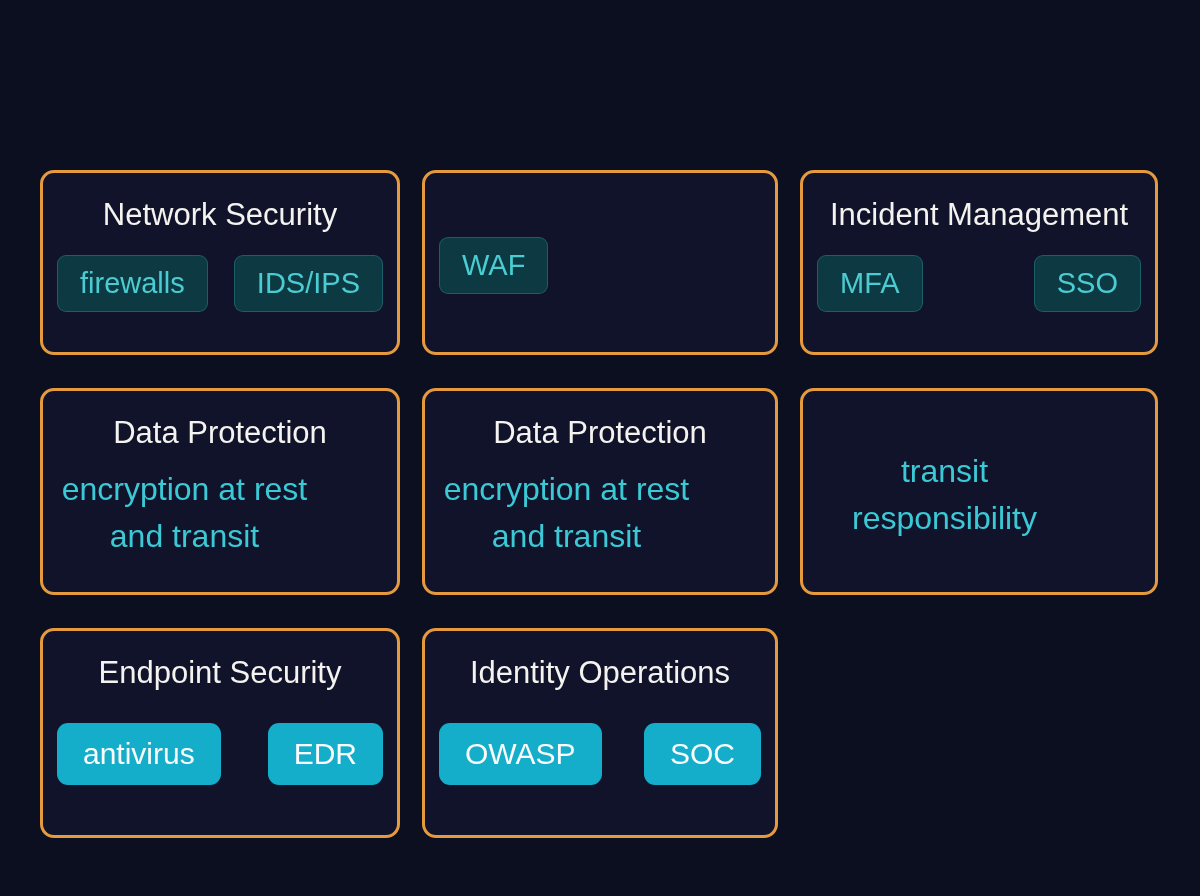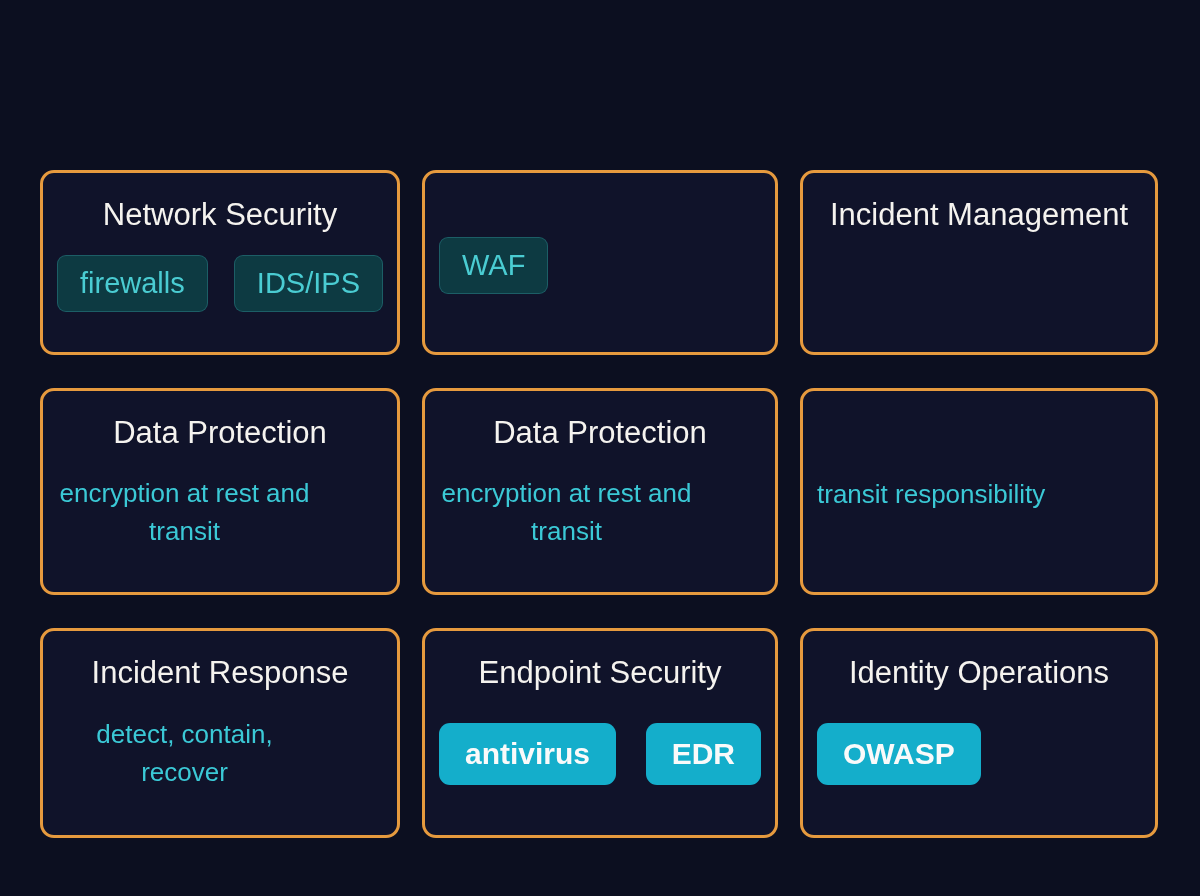--- a/index.html
+++ b/index.html
@@ -47,21 +47,21 @@
     flex: 1;
     display: flex;
     align-items: center;
     justify-content: space-between;
     gap: 23px;
     width: 100%;
   }
 
   .card-text {
     color: var(--cyan-text, #3bc9d6);
-    font-size: 26px;
+    font-size: 32px;
     line-height: 1.45;
     text-align: center;
     max-width: 255px;
   }
 
   .tag {
     display: inline-block;
     font-size: 29px;
     line-height: 1;
     text-align: center;
@@ -75,21 +75,20 @@
     color: var(--dark-tag-text, #4accd2);
     border: 1px solid rgba(74, 204, 210, 0.25);
   }
 
   .tag.bright {
     background: var(--bright-tag-bg, #14aecb);
     color: var(--bright-tag-text, #fafafa);
     border-radius: 11px;
     padding: 16px 26px;
     font-size: 30px;
-    font-weight: bold;
   }
 </style>
 </head>
 <body>
 
 <div class="grid" id="grid">
   <div class="card">
     <div class="card-title">Network Security</div>
     <div class="card-body">
         <span class="tag dark">firewalls</span>
@@ -98,20 +97,24 @@
   </div>
 
   <div class="card">
     <div class="card-body">
         <span class="tag dark">WAF</span>
       </div>
   </div>
 
   <div class="card">
     <div class="card-title">Incident Management</div>
+    <div class="card-body">
+        <span class="tag dark">MFA</span>
+        <span class="tag dark">SSO</span>
+      </div>
   </div>
 
   <div class="card">
     <div class="card-title">Data Protection</div>
     <div class="card-body">
         <div class="card-text">encryption at rest and transit</div>
       </div>
   </div>
 
   <div class="card">
@@ -120,34 +123,29 @@
         <div class="card-text">encryption at rest and transit</div>
       </div>
   </div>
 
   <div class="card">
     <div class="card-body">
         <div class="card-text">transit responsibility</div>
       </div>
   </div>
 
-  <div class="card">
-    <div class="card-title">Incident Response</div>
-    <div class="card-body">
-        <div class="card-text">detect, contain, recover</div>
-      </div>
-  </div>
 
   <div class="card">
     <div class="card-title">Endpoint Security</div>
     <div class="card-body">
         <span class="tag bright">antivirus</span>
         <span class="tag bright">EDR</span>
       </div>
   </div>
 
   <div class="card">
     <div class="card-title">Identity Operations</div>
     <div class="card-body">
         <span class="tag bright">OWASP</span>
+        <span class="tag bright">SOC</span>
       </div>
   </div>
 </div>
 
 </body></html>

